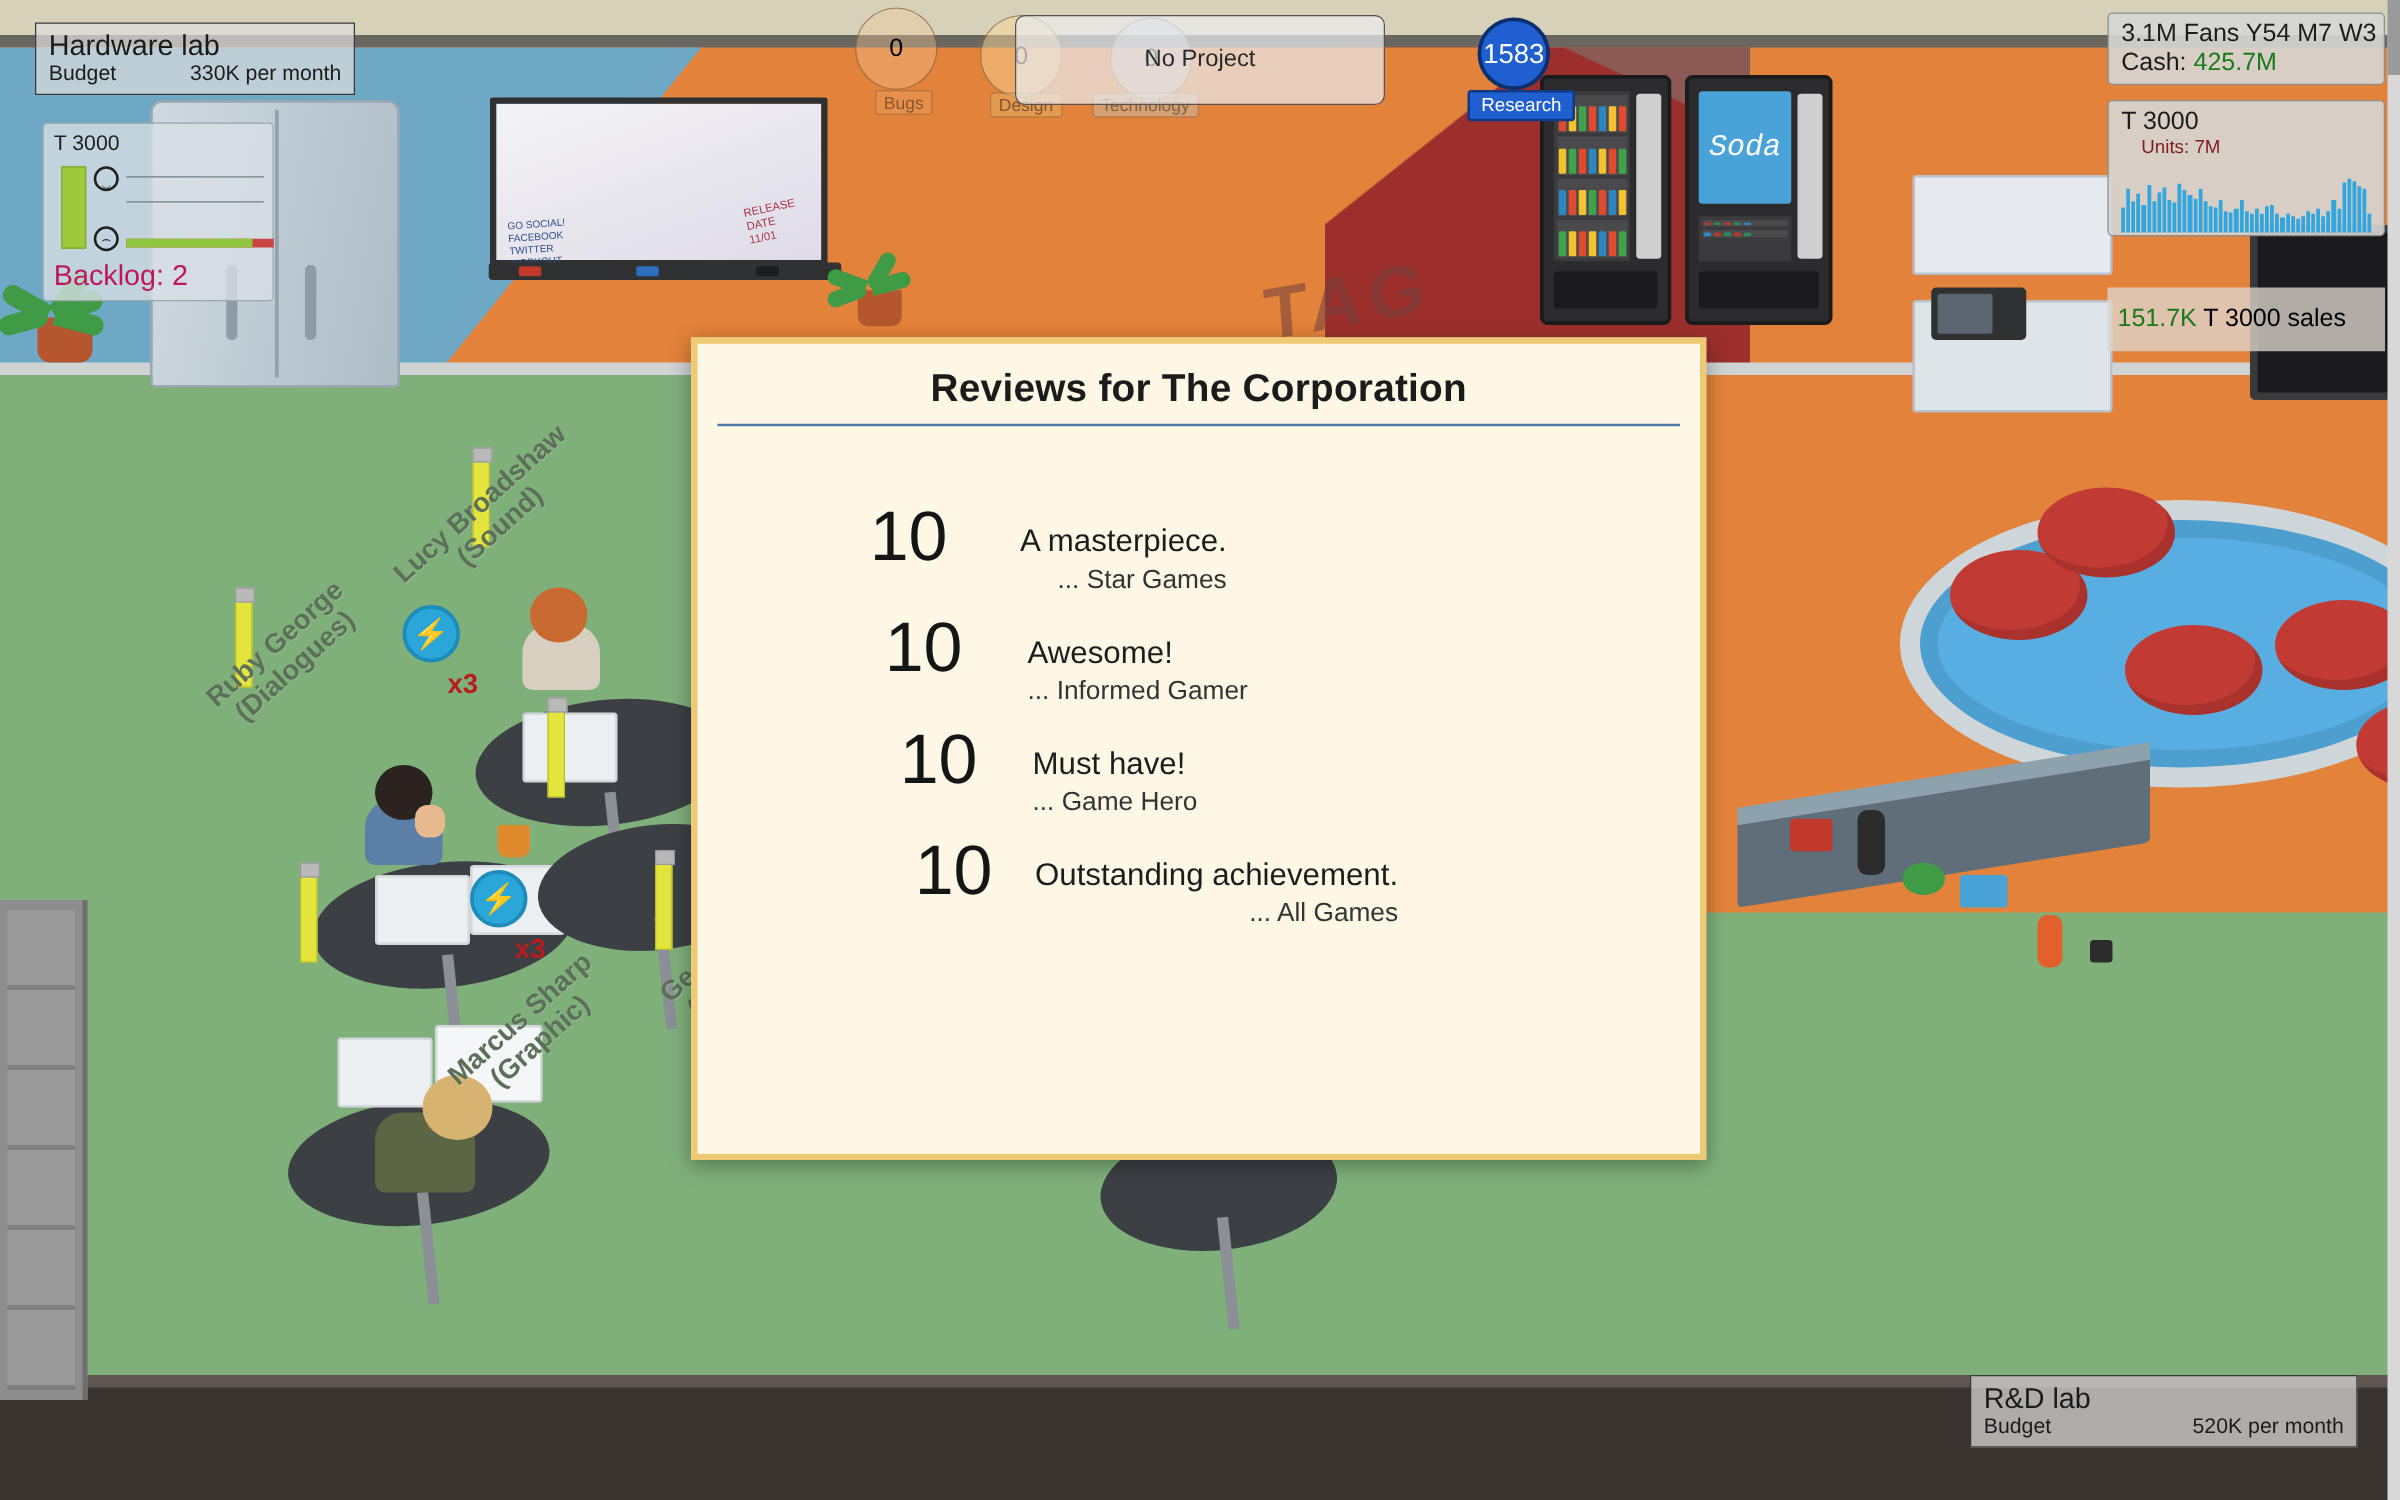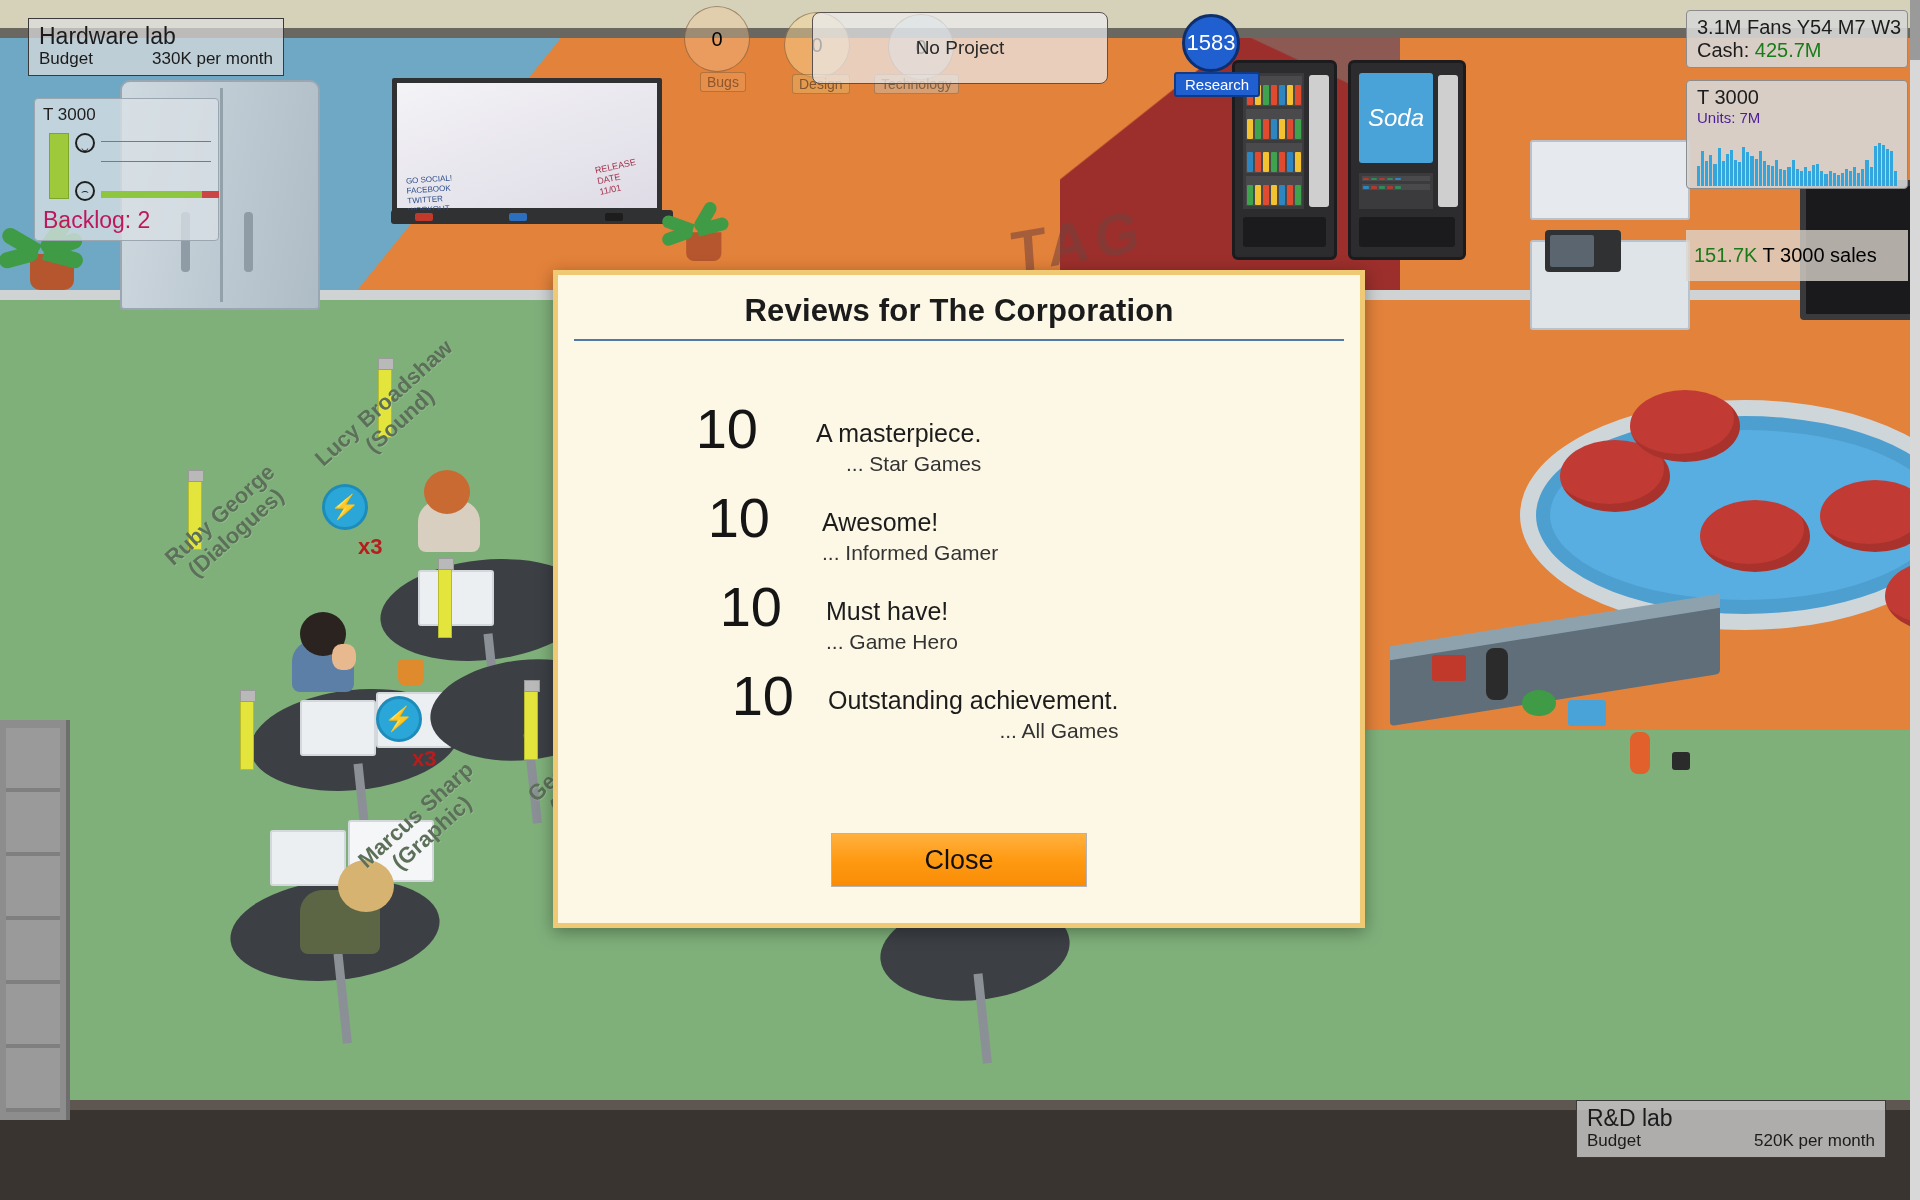--- a/index.html
+++ b/index.html
@@ -71,21 +71,21 @@
   .vending { position:absolute; top:60px; width:105px; height:200px; background:#2c2c2e;
      border-radius:6px; border:3px solid #1c1c1e; }
   .vending .glass { position:absolute; left:8px; top:10px; right:30px; bottom:48px; background:#3b3b3d;
      display:grid; grid-template-rows:repeat(4,1fr); gap:3px; padding:3px; }
   .vending .shelf { background:#4a4a4c; display:flex; gap:2px; align-items:flex-end; padding:1px; }
   .vending .can { width:6px; height:70%; border-radius:1px; }
   .vending .panel { position:absolute; right:5px; top:12px; width:20px; bottom:50px; background:#cfcfcf; border-radius:3px;}
   .vending .slot { position:absolute; left:8px; bottom:10px; right:8px; height:30px; background:#1b1b1d; border-radius:3px;}
   .soda-machine .poster { position:absolute; left:8px; top:10px; right:30px; height:90px;
      background:#4aa3d8; border-radius:3px; color:#fff; font-style:italic; font-size:24px;
-     display:flex; align-items:center; justify-content:center; font-family:Liberation Sans, sans-serif; }
+     display:flex; align-items:center; justify-content:center; font-family:Liberation Mono, monospace; }
 
   .cabinets { position:absolute; left:1530px; top:140px; width:160px; height:190px; }
   .cabinets .top { position:absolute; left:0; top:0; width:160px; height:80px; background:#e6eaee;
      border:2px solid #b9c2ca; border-radius:3px; }
   .cabinets .bot { position:absolute; left:0; top:100px; width:160px; height:90px; background:#dfe4e9;
      border:2px solid #b9c2ca; border-radius:3px; }
   .microwave { position:absolute; left:1545px; top:230px; width:76px; height:42px; background:#2f3133;
      border-radius:4px; }
   .microwave .win { position:absolute; left:5px; top:5px; width:44px; bottom:5px; background:#5a6570; border-radius:2px;}
 
@@ -119,21 +119,21 @@
   .backlog { font-size:23px; color:#be185d; margin-top:2px; }
   .bprog { position:absolute; left:58px; top:62px; width:118px; height:7px; background:#c44; }
   .bprog i { display:block; height:100%; background:#8ec63f; }
 
   .stat-panel { position:absolute; background:rgba(214,214,214,.9); border:1px solid #8c8c8c;
      border-radius:4px; padding:5px 10px; }
   .stat-line { font-size:20px; color:#1c1c1c; white-space:nowrap; }
   .cash-val { color:#197b19; }
   .kebab { font-size:17px; letter-spacing:1px; }
   .sales-title { font-size:20px; color:#1c1c1c; }
-  .units { font-size:15px; color:#4c1d95; }
+  .units { font-size:15px; color:#7f1d1d;margin-left:16px; }
   .spark { display:flex; align-items:flex-end; gap:1px; height:56px; margin-top:4px; }
   .spark i { display:block; width:4px; background:#33a6dd; }
   .sales-footer { position:absolute; background:rgba(222,214,206,.78); padding:14px 8px; font-size:20px; }
   .sales-footer .amt { color:#1a7a1a; }
 
   .bubble-circle { position:absolute; border-radius:50%; border:1px solid rgba(80,50,30,.45);
      display:flex; align-items:center; justify-content:center; font-size:20px; }
   .cat-badge { position:absolute; border:1px solid rgba(90,60,35,.35); border-radius:3px;
      padding:1px 6px; font-size:14px; }
   .noproject {
@@ -571,21 +571,18 @@
         </div>
         <div class="review-row">
           <div class="score" style="width: 236px;">10</div>
           <div class="rtext" style="margin-left: 34px;">
             <div class="quote">Outstanding achievement.</div>
             <div class="source">... All Games</div>
           </div>
         </div>
       </div>
 
-    <div class="close-wrap">
-      <button class="close-btn">Close</button>
-    </div>
   </div>
 
   <div class="scrollbar">
       <i></i>
     </div>
 </div>
 
 </body></html>

